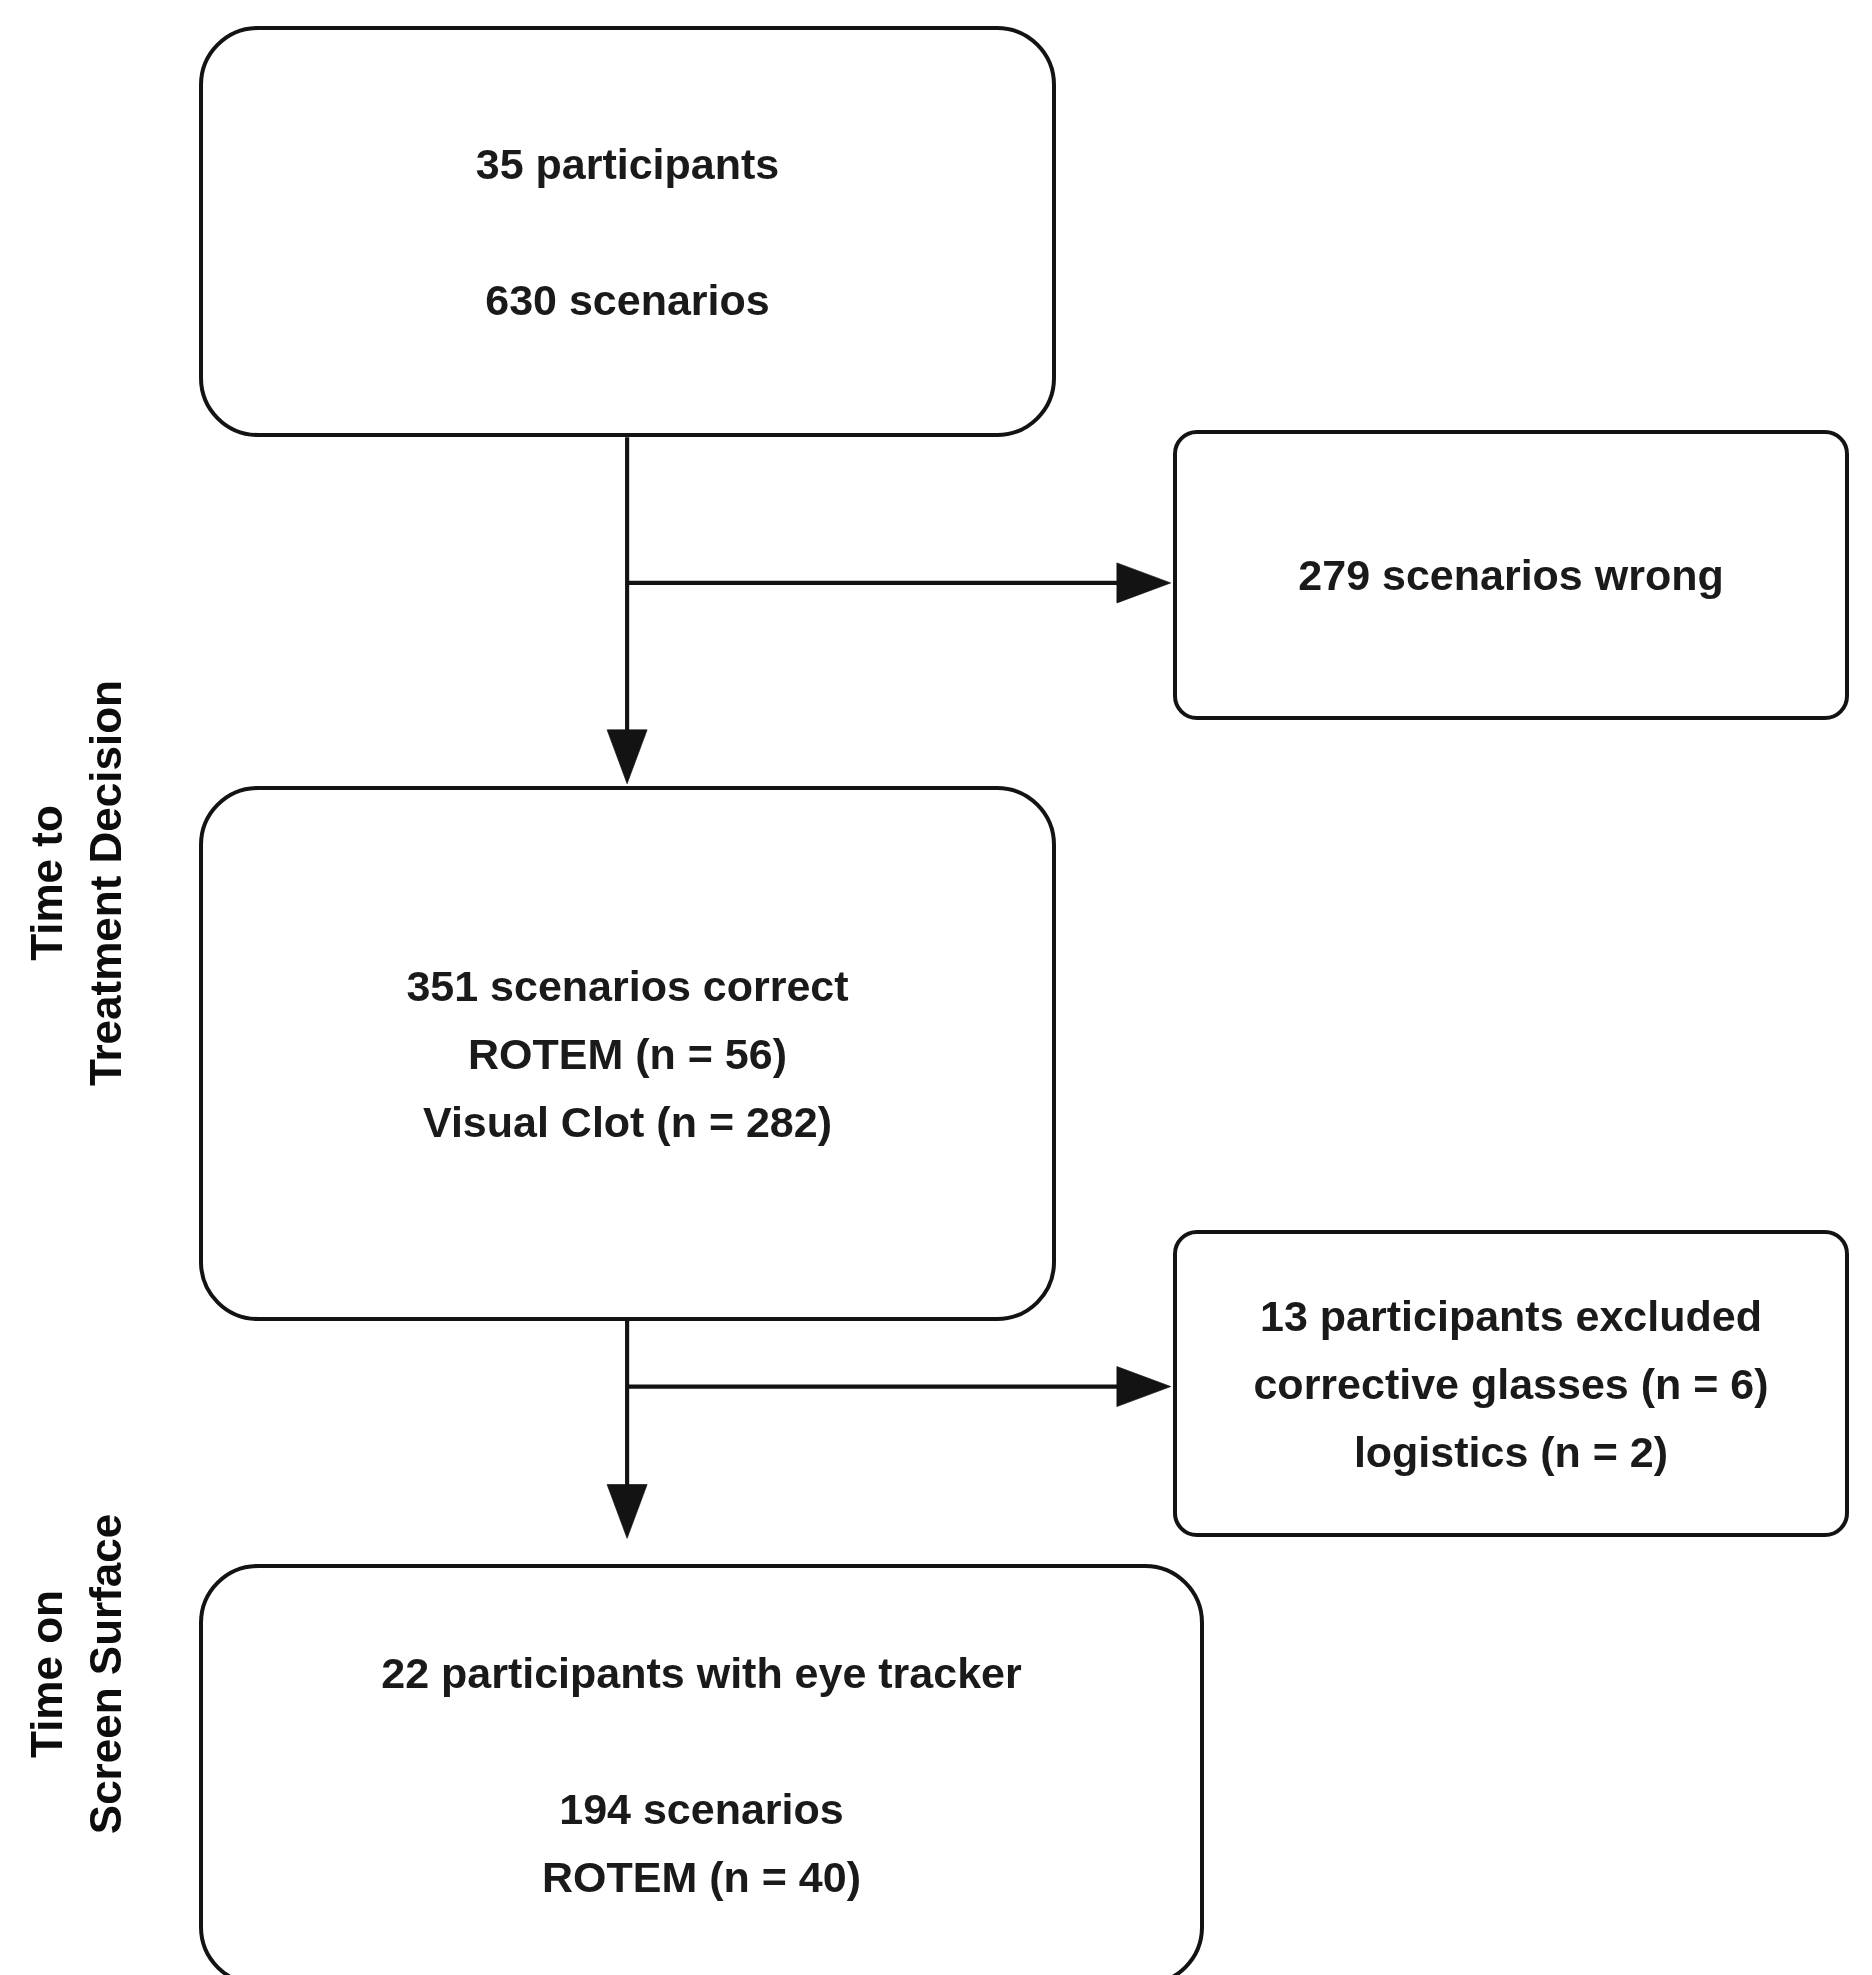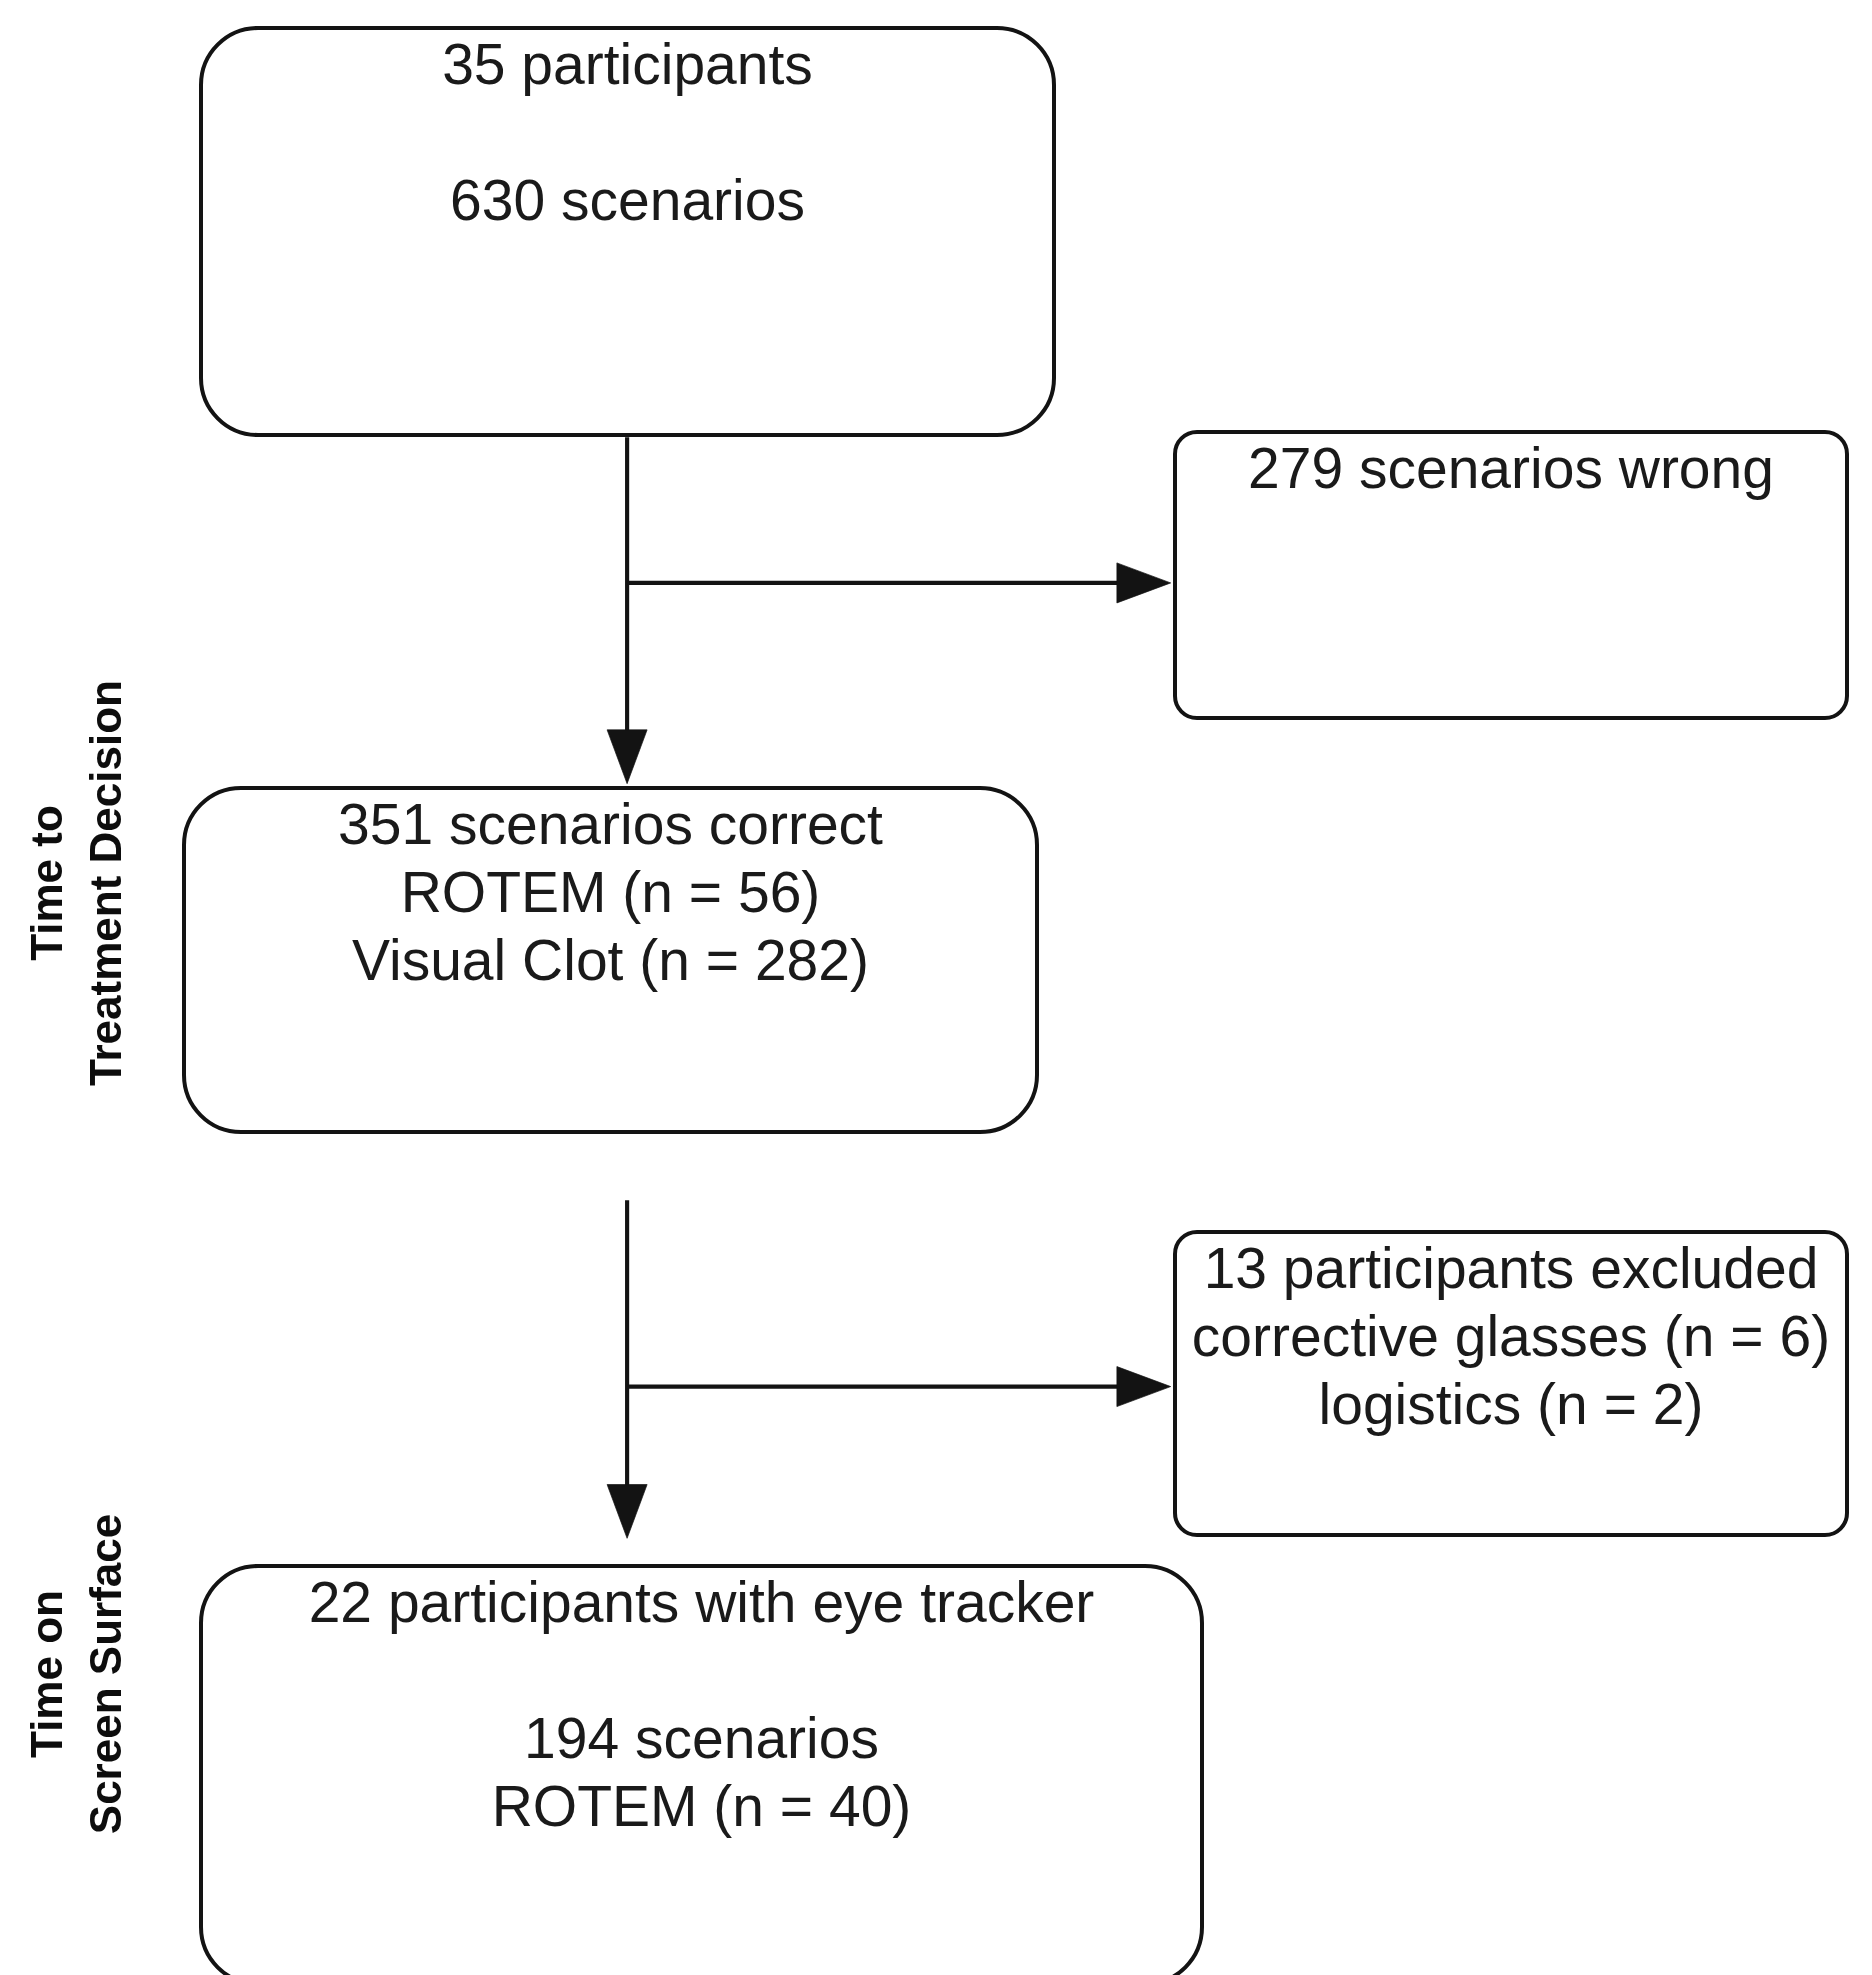--- a/index.html
+++ b/index.html
@@ -16,26 +16,27 @@
     color: #111111;
     overflow: hidden;
   }
   .flow-box {
     position: absolute;
     box-sizing: border-box;
     border: 4.1px solid #131313;
     background: #ffffff;
     display: flex;
     flex-direction: column;
-    justify-content: flex-start;
+    justify-content: center;
     align-items: center;
     text-align: center;
-    font-size: 57px;
+    font-size: 43px;
     line-height: 68px;
     color: #1a1a1a;
+    font-weight: bold;
   }
   .flow-box.big { border-radius: 59px; }
   .flow-box.small { border-radius: 24px; }
   .box-line {
     display: block;
     white-space: nowrap;
     min-height: 68px;
   }
   .box-spacer {
     display: block;
@@ -108,21 +109,21 @@
   <div class="flow-box big" style="left:199px; top:26px; width:857px; height:411px;">
     <span class="box-line">35 participants</span>
     <span class="box-spacer"></span>
     <span class="box-line">630 scenarios</span>
   </div>
 
   <div class="flow-box small" style="left:1173px; top:430px; width:676px; height:290px;">
     <span class="box-line">279 scenarios wrong</span>
   </div>
 
-  <div class="flow-box big" style="left:182px; top:786px; width:857px; height:348px;">
+  <div class="flow-box big" style="left:199px; top:786px; width:857px; height:535px;">
     <span class="box-line">351 scenarios correct</span>
     <span class="box-line">ROTEM (n = 56)</span>
     <span class="box-line">Visual Clot (n = 282)</span>
   </div>
 
   <div class="flow-box small" style="left:1173px; top:1230px; width:676px; height:307px;">
     <span class="box-line">13 participants excluded</span>
     <span class="box-line">corrective glasses (n = 6)</span>
     <span class="box-line">logistics (n = 2)</span>
   </div>

